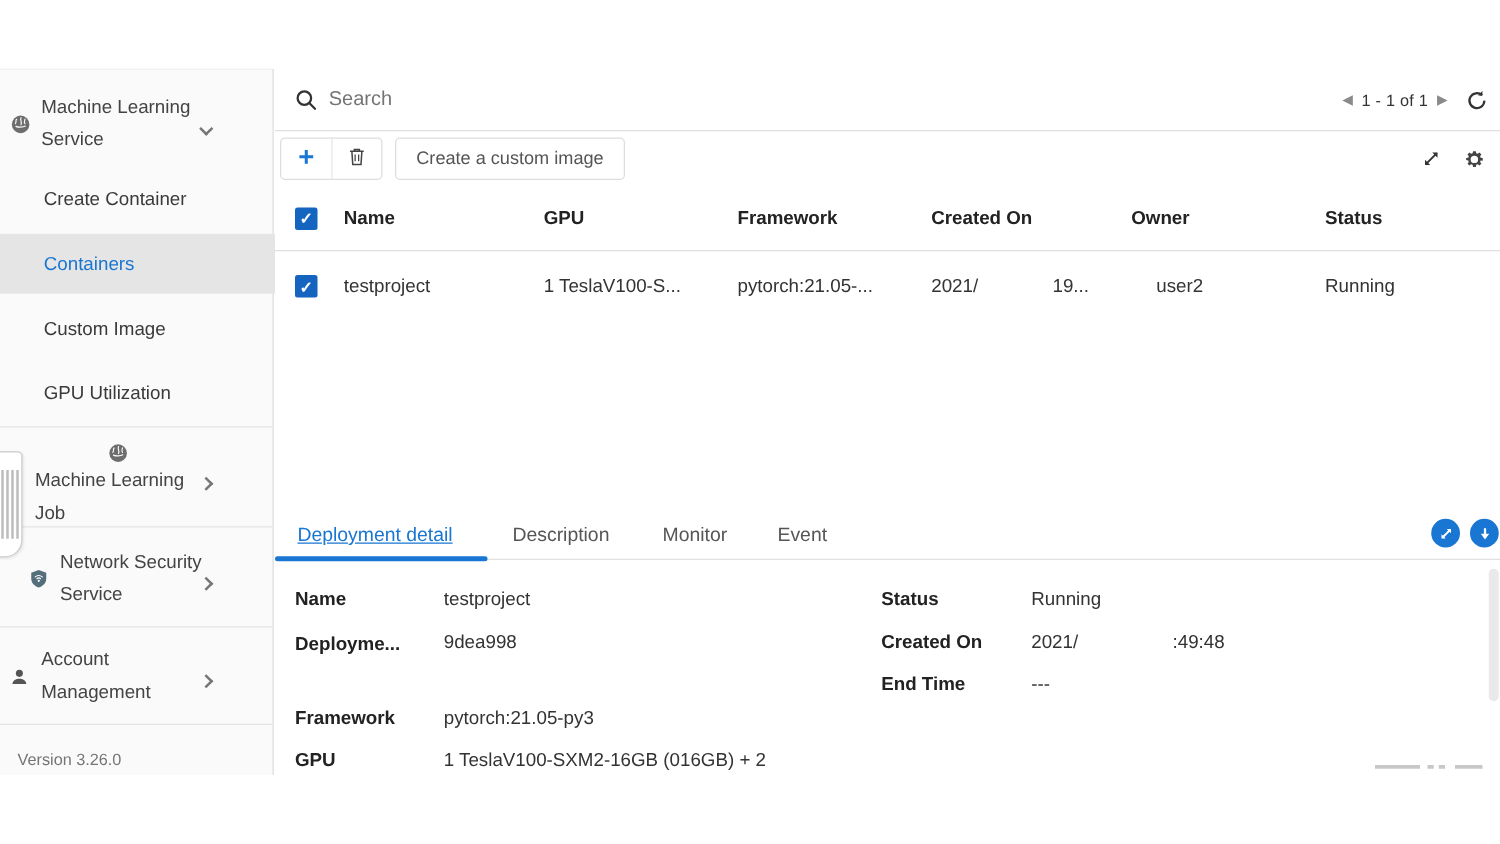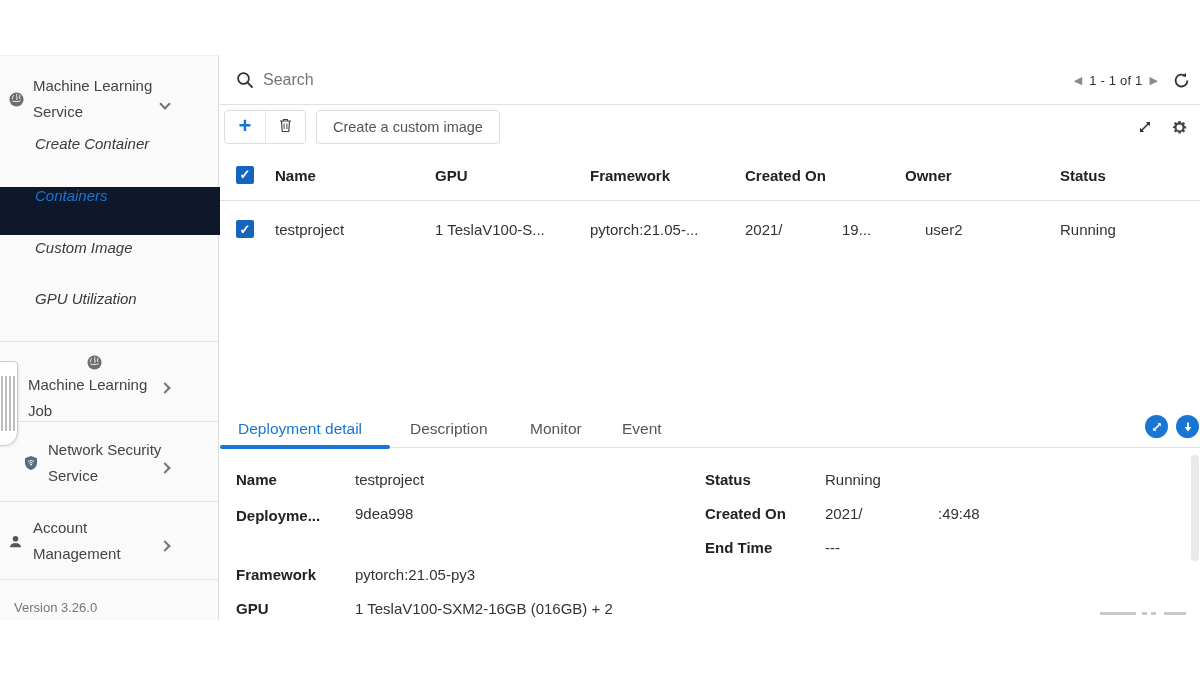--- a/index.html
+++ b/index.html
@@ -11,23 +11,23 @@
   .sidebar { position:absolute; left:0; top:55px; width:219px; height:565px;
     background:#fafafa; border-right:1px solid #ddd; border-top:1px solid #f0f0f0; }
   .sb-group-header { position:absolute; left:0; width:183px; display:flex; align-items:center; }
   .sb-icon { width:20px; margin-left:8px; flex:0 0 20px; display:flex; align-items:center; }
   .sb-glabel { margin-left:5px; width:132px; font-size:15px; color:#444; line-height:26px; }
   .sb-chev { position:absolute; right:14px; top:50%; margin-top:-5px; }
   .chev-down { width:8px; height:8px; border-right:2px solid #757575; border-bottom:2px solid #757575;
     transform:rotate(45deg); display:inline-block; }
   .chev-right { width:8px; height:8px; border-right:2px solid #757575; border-bottom:2px solid #757575;
     transform:rotate(-45deg); display:inline-block; }
-  .sb-item { position:absolute; left:0; width:243px; height:48px; display:flex; align-items:flex-start;
-    padding-left:35px; font-size:15px; color:#3a3a3a; cursor:pointer;font-style:italic; }
-  .sb-item.selected { background:#0f172a; color:#1976d2; }
+  .sb-item { position:absolute; left:0; width:243px; height:48px; display:flex; align-items:center;
+    padding-left:35px; font-size:15px; color:#3a3a3a; cursor:pointer; }
+  .sb-item.selected { background:#e5e5e5; color:#1976d2; }
   .sb-divider { position:absolute; left:0; width:219px; border-top:1px solid #e4e4e4; }
   .sb-version { position:absolute; left:14px; top:544px; font-size:13px; color:#757575; }
   .edge-artifact { position:absolute; left:-4px; top:305px; width:22px; height:85px; background:#fff;
     border:1px solid #ccc; border-radius:0 4px 14px 0; box-shadow:1px 1px 2px rgba(0,0,0,.08); }
   .edge-artifact i { position:absolute; top:14px; bottom:14px; width:2px; background:#bdbdbd; display:block; }
 
   
   .main { position:absolute; left:220px; top:55px; width:980px; height:565px; background:#fff; }
 
   .search-row { position:absolute; left:0; top:0; width:980px; height:50px;
@@ -55,21 +55,21 @@
   .cell { position:absolute; top:50%; transform:translateY(-50%); font-size:15px; white-space:nowrap; }
   .thead .cell { font-weight:bold; color:#222; }
   .trow .cell { color:#333; }
   .cbox { position:absolute; left:16px; top:50%; transform:translateY(-50%); width:18px; height:18px;
     background:#1565c0; border-radius:2px; color:#fff; font-size:13px; font-weight:bold;
     display:flex; align-items:center; justify-content:center; cursor:pointer; }
 
   .tabs-row { position:absolute; left:0; top:355px; width:980px; height:38px; border-bottom:1px solid #e0e0e0; }
   .tab { position:absolute; top:0; height:38px; display:flex; align-items:center; font-size:15.5px;
     color:#555; cursor:pointer; }
-  .tab.active { color:#1976d2; }
+  .tab.active { color:#1976d2;text-decoration:underline; }
   .tab-underline { position:absolute; left:0; top:35px; width:170px; height:4px; background:#1976d2; border-radius:2px; }
   .circle-btn { position:absolute; top:5px; width:23px; height:23px; border-radius:50%; background:#1976d2;
     display:flex; align-items:center; justify-content:center; cursor:pointer; }
 
   .fld-label { position:absolute; font-size:15px; font-weight:bold; color:#222; white-space:nowrap; }
   .fld-value { position:absolute; font-size:15px; color:#333; white-space:nowrap; }
 
   .scroll-thumb { position:absolute; right:1px; top:400px; width:8px; height:106px; background:#e9e9e9; border-radius:4px; }
   .clipped { position:absolute; background:#9a9a9a; opacity:.55; }
 </style>

